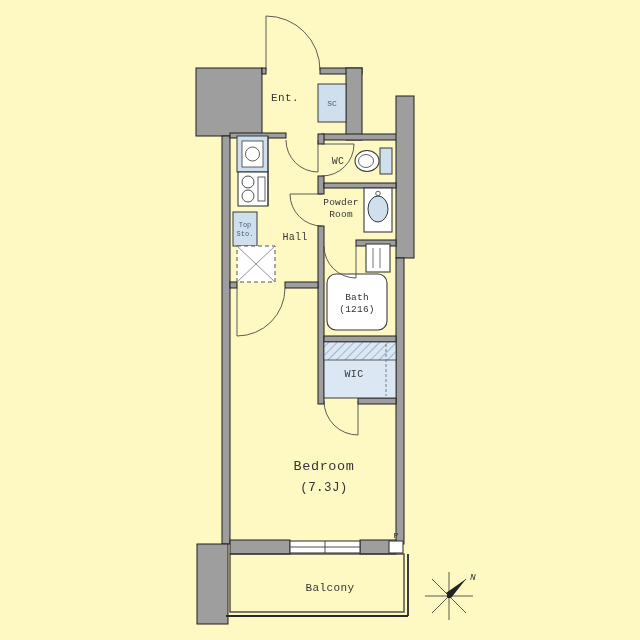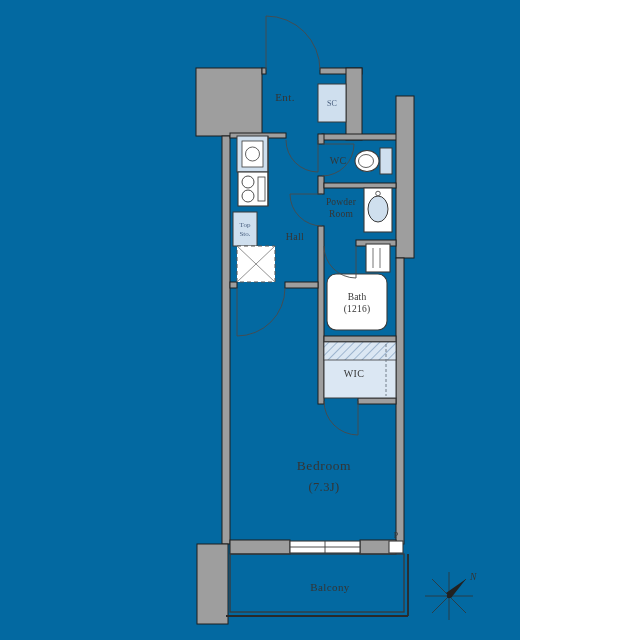--- a/index.html
+++ b/index.html
@@ -1,17 +1,17 @@
 <!DOCTYPE html>
 <html><head>
 <meta charset="utf-8">
 <style>
   html,body{margin:0;padding:0;background:#ffffff;}
-  .canvas{position:relative;width:520px;height:640px;background:#0369a1;overflow:hidden;
-          font-family:Liberation Serif, serif;}
+  .canvas{position:relative;width:640px;height:640px;background:#fef9c3;overflow:hidden;
+          font-family:Liberation Mono, monospace;}
   svg{position:absolute;left:0;top:0;}
   .wall{fill:#9e9e9e;stroke:#1f1f1f;stroke-width:1;}
   .thin{fill:none;stroke:#4a4a4a;stroke-width:0.9;}
   .fix{fill:#ffffff;stroke:#3a3a3a;stroke-width:1.1;}
   .blue{fill:#cfdfee;stroke:#3a3a3a;stroke-width:1;}
   .bluefill{fill:#dbe7f3;stroke:#3a3a3a;stroke-width:1;}
   .dash{fill:#ffffff;stroke:#555;stroke-width:1;stroke-dasharray:4 3;}
   .xline{stroke:#777;stroke-width:0.8;}
   text{fill:#353535;}
   .t-room{font-size:11px;letter-spacing:0.4px;}

